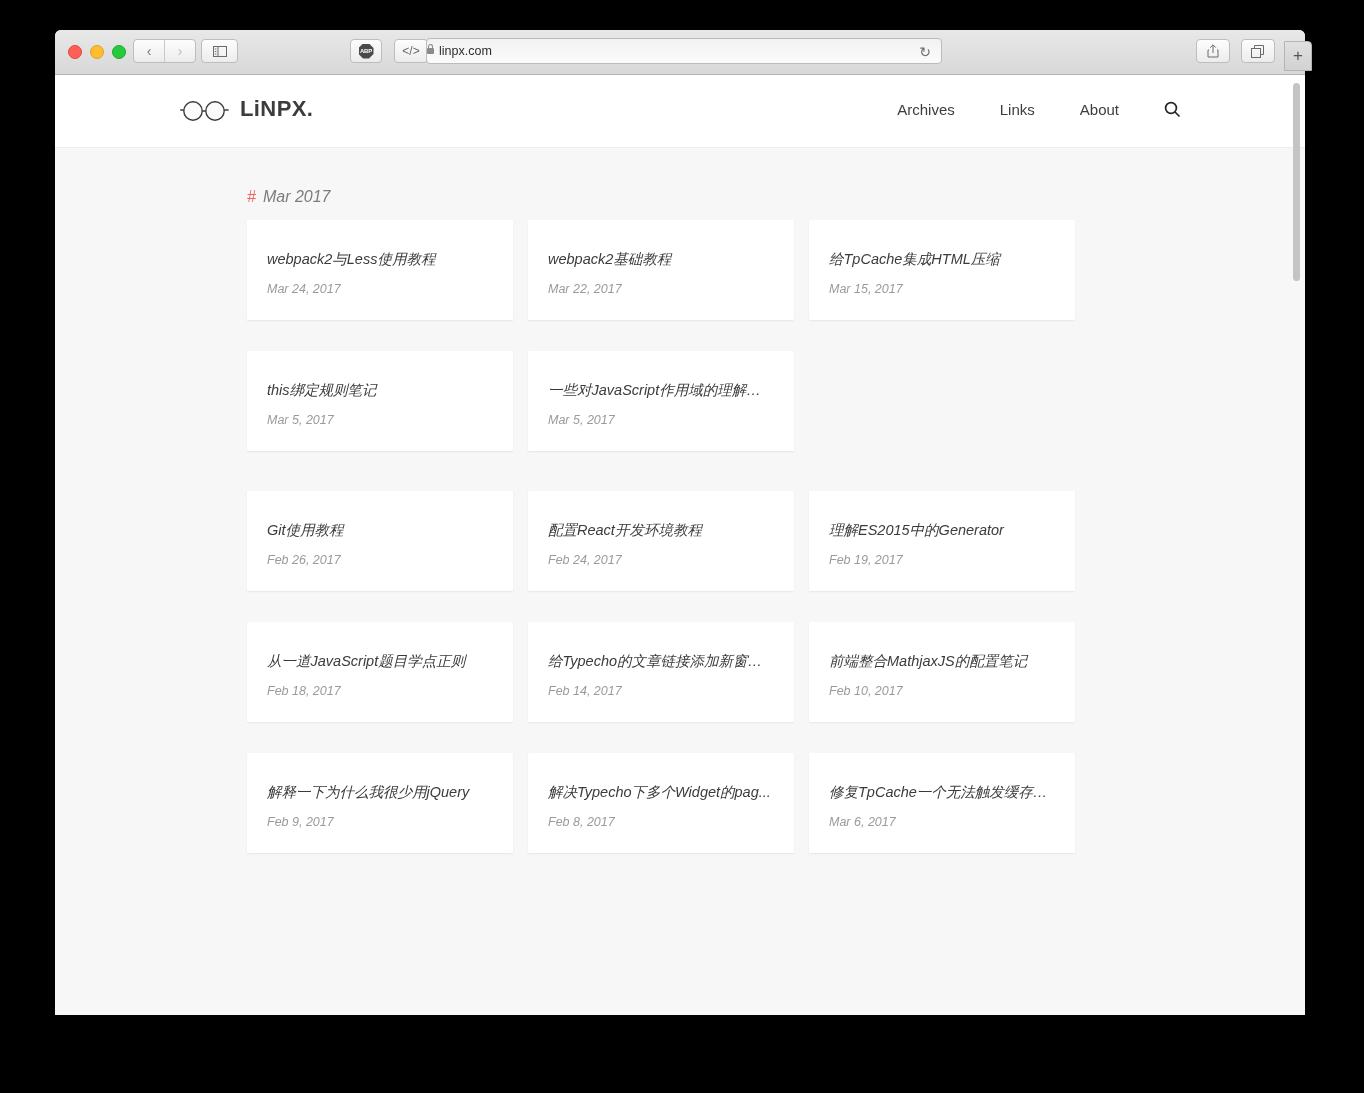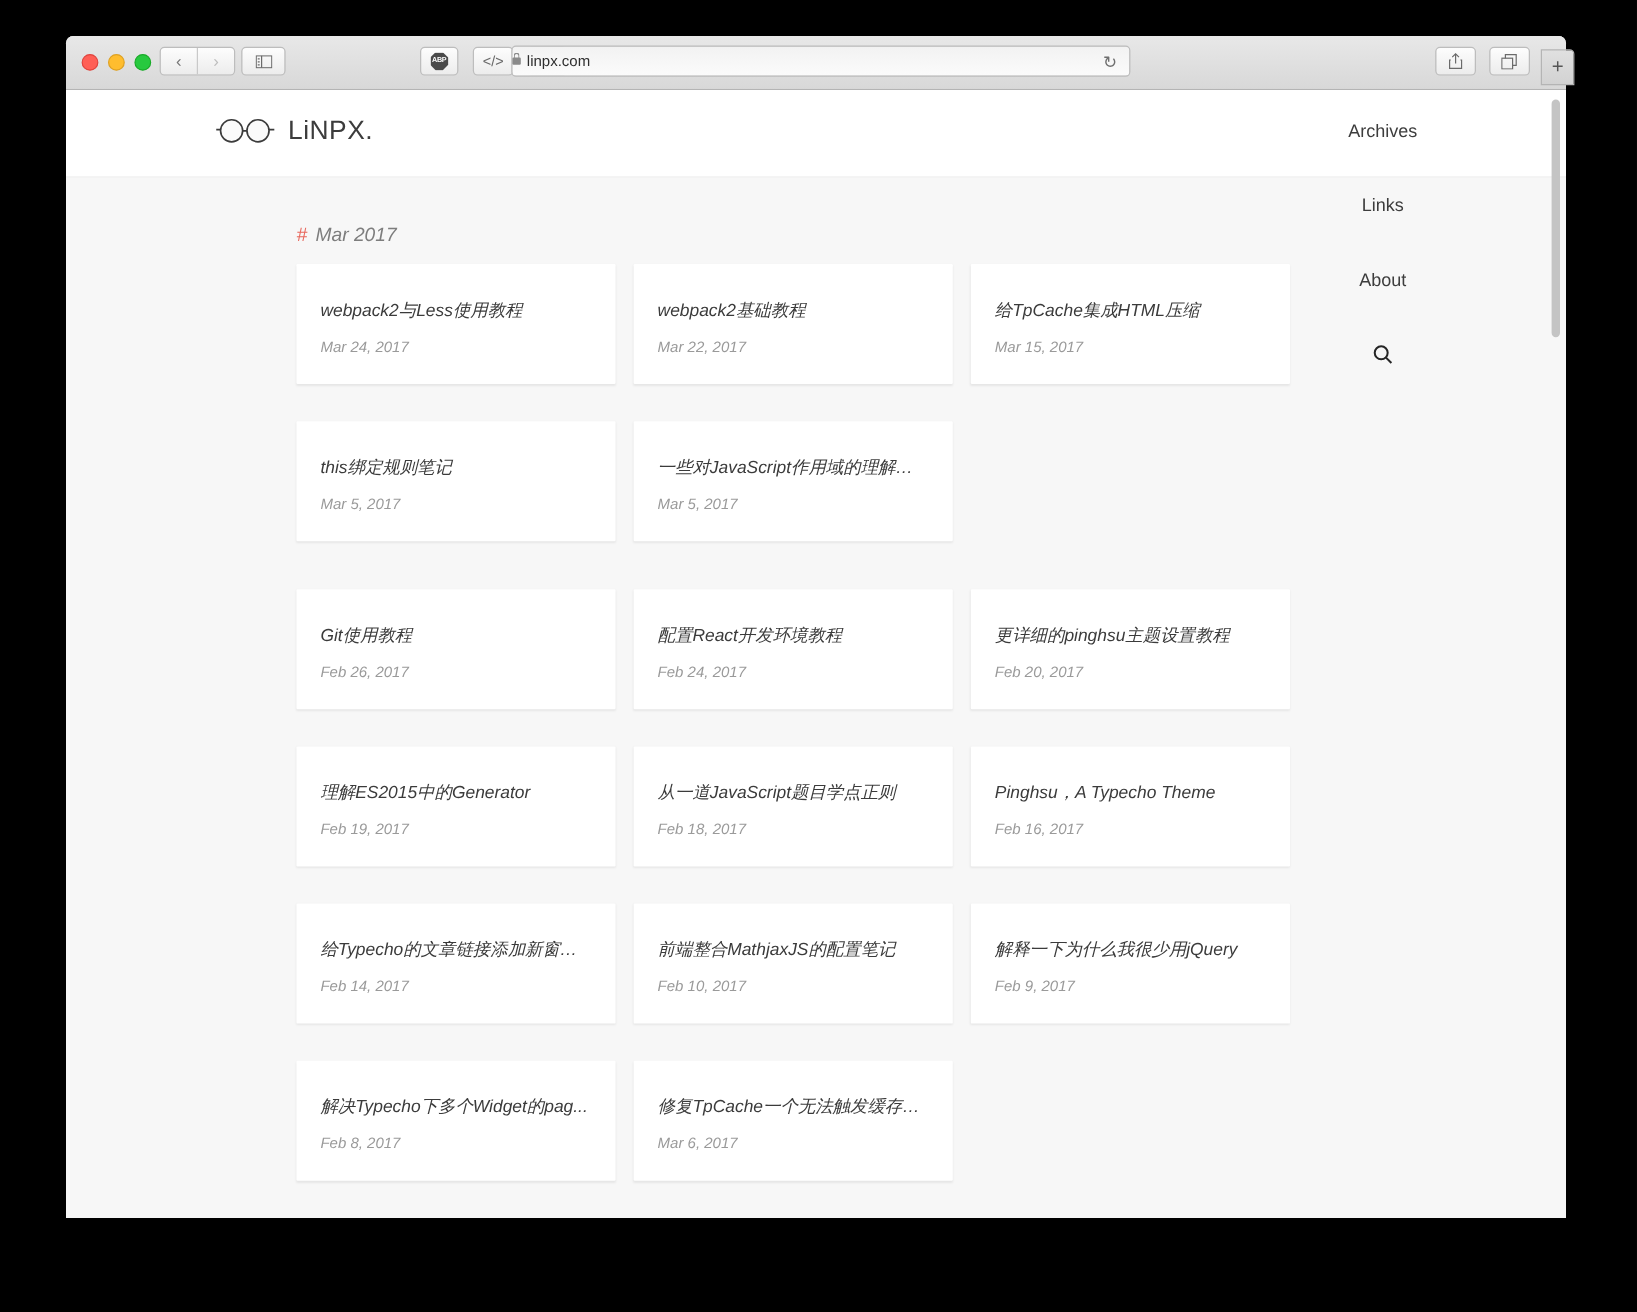--- a/index.html
+++ b/index.html
@@ -182,38 +182,38 @@
     background: #ffffff;
     border-bottom: 1px solid #ededed;
     position: relative;
   }
 
   .logo {
     position: absolute;
     left: 124px;
     top: 21px;
     display: flex;
-    align-items: center;
+    align-items: flex-end;
     gap: 9px;
+    font-weight: bold;
   }
   .glasses { display: block; }
   .logo-text {
     font-size: 22px;
     color: #3c3c3c;
     letter-spacing: 0.4px;
   }
 
   .nav {
     position: absolute;
     right: 124px;
     top: 26px;
     display: flex;
     align-items: center;
     gap: 45px;
-    flex-direction: column;
   }
   .nav-link {
     font-size: 15px;
     color: #3d3d3d;
     text-decoration: none;
   }
   .search-icon { display: block; color: #262626; }
 
   .content {
     padding: 40px 0 0 0;
@@ -414,36 +414,28 @@
             <div class="grid">
               <div class="card">
                 <div class="card-title">Git使用教程</div>
                 <div class="card-date">Feb 26, 2017</div>
               </div>
               <div class="card">
                 <div class="card-title">配置React开发环境教程</div>
                 <div class="card-date">Feb 24, 2017</div>
               </div>
               <div class="card">
-                <div class="card-title">更详细的pinghsu主题设置教程</div>
-                <div class="card-date">Feb 20, 2017</div>
-              </div>
-              <div class="card">
                 <div class="card-title">理解ES2015中的Generator</div>
                 <div class="card-date">Feb 19, 2017</div>
               </div>
               <div class="card">
                 <div class="card-title">从一道JavaScript题目学点正则</div>
                 <div class="card-date">Feb 18, 2017</div>
               </div>
               <div class="card">
-                <div class="card-title">Pinghsu，A Typecho Theme</div>
-                <div class="card-date">Feb 16, 2017</div>
-              </div>
-              <div class="card">
                 <div class="card-title">给Typecho的文章链接添加新窗口...</div>
                 <div class="card-date">Feb 14, 2017</div>
               </div>
               <div class="card">
                 <div class="card-title">前端整合MathjaxJS的配置笔记</div>
                 <div class="card-date">Feb 10, 2017</div>
               </div>
               <div class="card">
                 <div class="card-title">解释一下为什么我很少用jQuery</div>
                 <div class="card-date">Feb 9, 2017</div>

